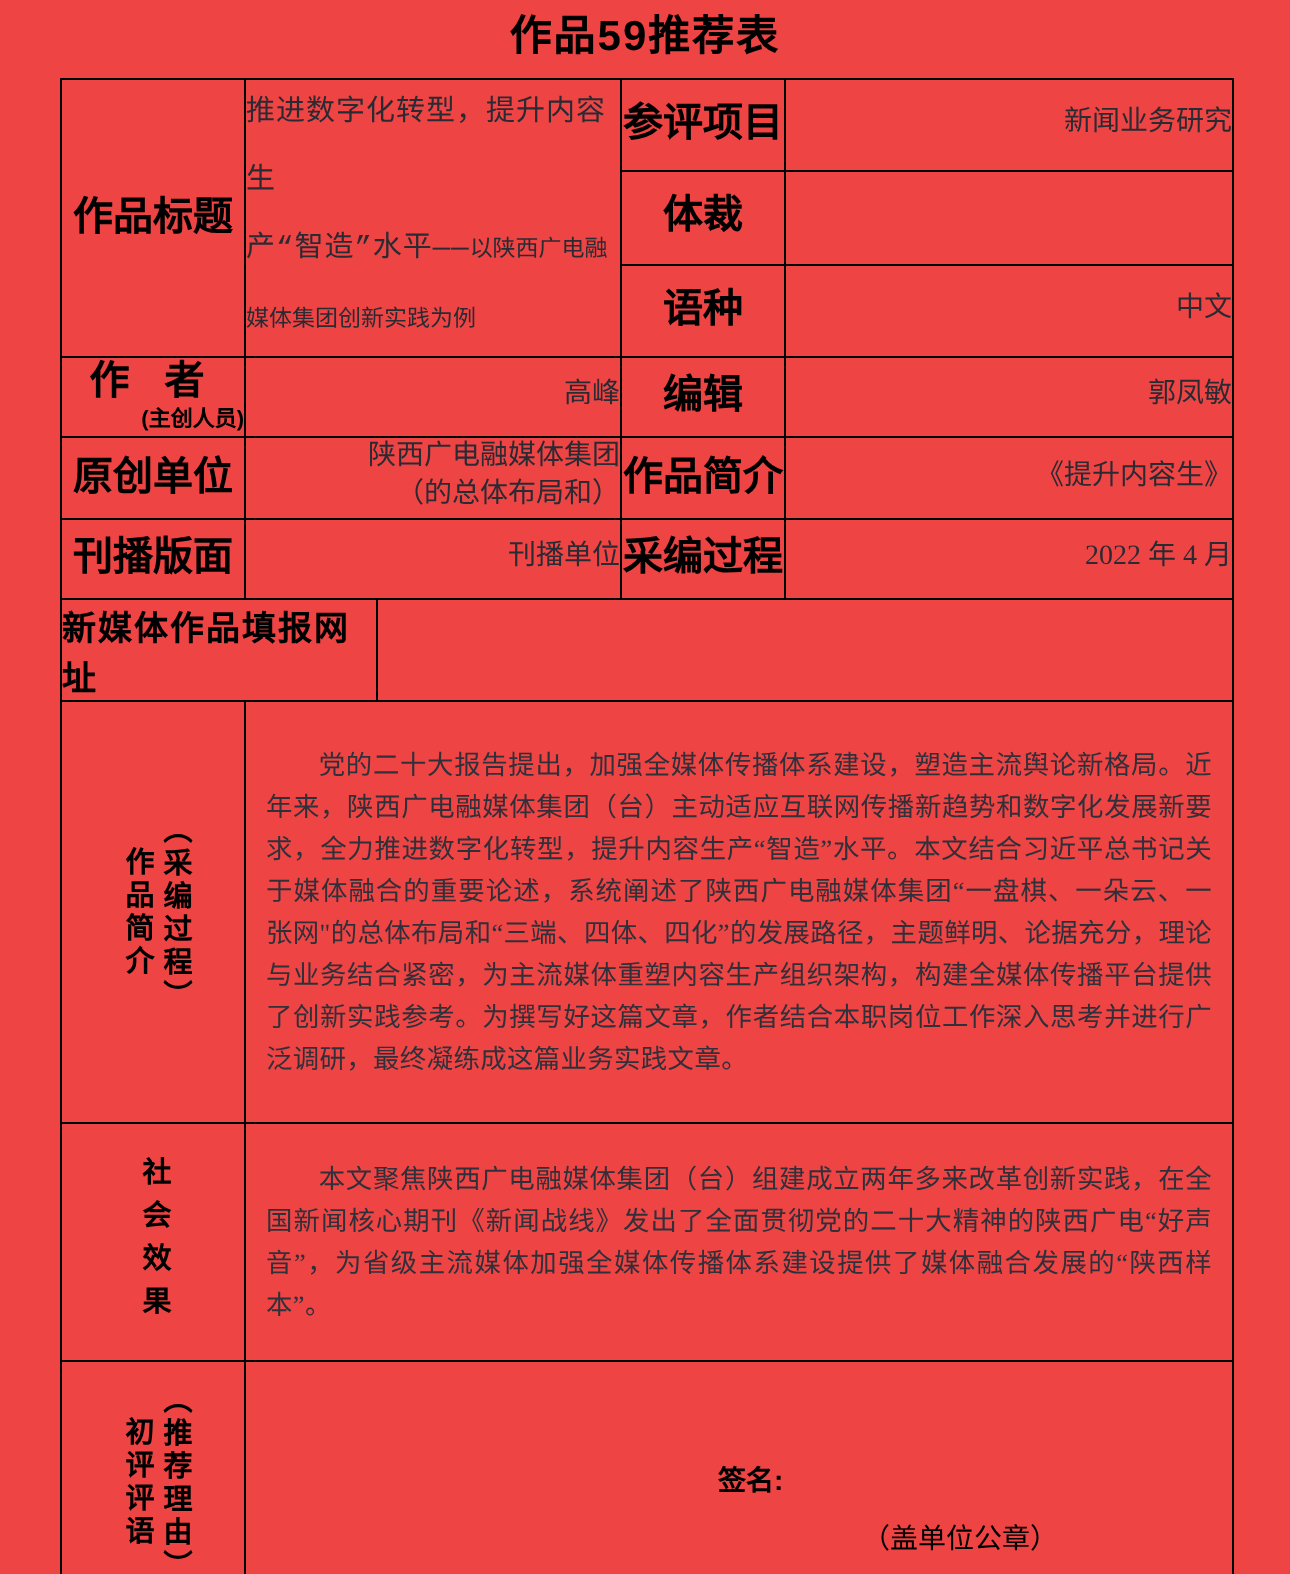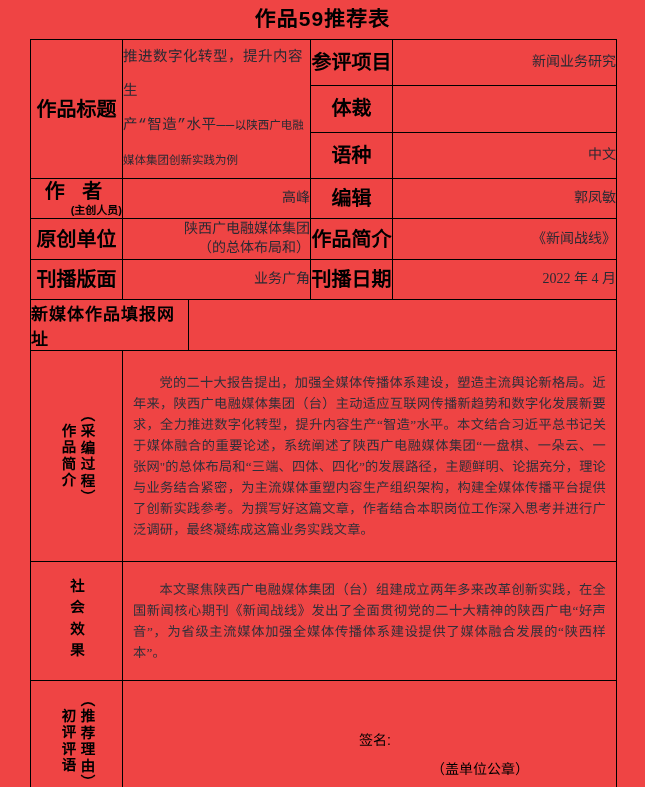--- a/index.html
+++ b/index.html
@@ -163,21 +163,21 @@
   .sig-area {
     position: relative;
     height: 118px;
     font-family: "Liberation Sans", "DejaVu Sans", sans-serif;
     font-size: 14px;
   }
   .sig-name {
     position: absolute;
     left: 236px;
     top: 47px;
-    font-weight: normal;
+    font-weight: bold;
     white-space: nowrap;
   }
   .sig-seal {
     position: absolute;
     left: 308px;
     top: 76px;
     white-space: nowrap;
   }
 </style>
 </head>
@@ -229,27 +229,27 @@
         <td class="val">郭凤敏</td>
       </tr>
 
       <tr>
         <td class="lbl" style="height:40px;">原创单位</td>
         <td class="val" colspan="3">
           <div>陕西广电融媒体集团</div>
           <div>（的总体布局和）</div>
         </td>
         <td class="lbl">作品简介</td>
-        <td class="val">《新闻战线》</td>
+        <td class="val">《提升内容生》</td>
       </tr>
 
       <tr>
         <td class="lbl" style="height:39px;margin-top:48px;">刊播版面</td>
-        <td class="val" colspan="3">业务广角</td>
-        <td class="lbl">刊播日期</td>
+        <td class="val" colspan="3">刊播单位</td>
+        <td class="lbl">采编过程</td>
         <td class="val">2022 年 4 月</td>
       </tr>
 
       <tr>
         <td class="nm-label" colspan="2" style="height:40px;">新媒体作品填报网址</td>
         <td class="val val-left" colspan="4"></td>
       </tr>
 
       <tr>
         <td style="height:210px;">

